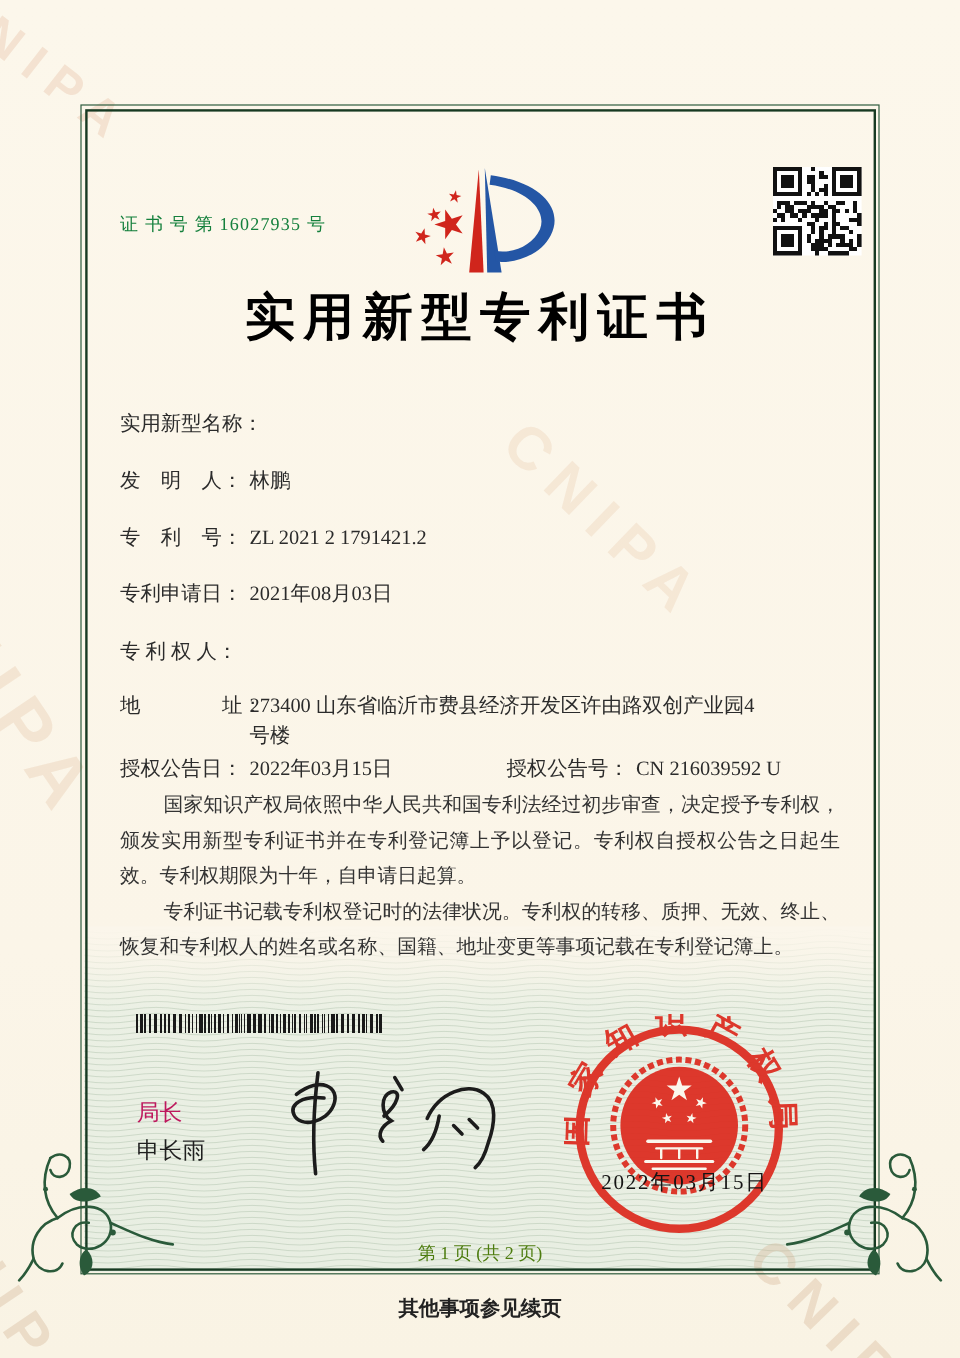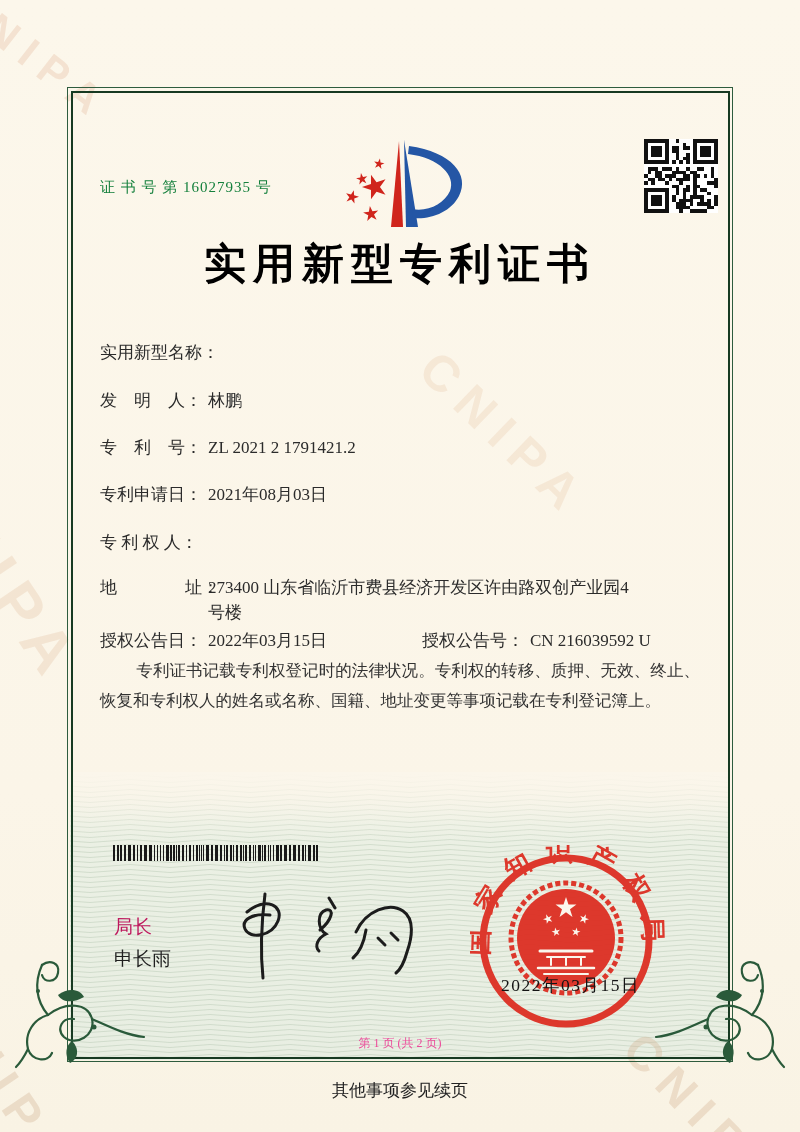--- a/index.html
+++ b/index.html
@@ -43,22 +43,22 @@
   .g2{position:absolute;left:322px;top:0;padding-left:108px;}
   .g2 .flabel{left:0;}
   .paras{left:100px;top:656px;width:600px;font-size:16.5px;line-height:29.5px;color:#333;z-index:5;}
   .paras p{margin:0;text-indent:2.2em;text-align:justify;}
   .barcode{left:113px;top:845px;z-index:5;}
   .sig-title{left:114px;top:914px;font-family:"Liberation Sans",sans-serif;font-size:19px;color:#be185d;z-index:5;}
   .sig-name{left:114px;top:946px;font-family:"Liberation Sans",sans-serif;font-size:19px;color:#1f1f1f;z-index:5;}
   .sig-script{left:232px;top:888px;z-index:5;}
   .seal{left:470px;top:845px;z-index:6;opacity:0.93;}
   .seal-date{left:501px;top:973px;font-size:17.5px;letter-spacing:1.5px;color:#141414;z-index:7;}
-  .page-ind{left:100px;top:1035px;width:600px;text-align:center;font-size:12px;color:#ec4899;z-index:5;}
-  .cont-note{left:20px;top:1079px;width:760px;text-align:center;font-size:17px;color:#222;z-index:5;}
+  .page-ind{left:100px;top:1035px;width:600px;text-align:center;font-size:15px;color:#4d7c0f;z-index:5;}
+  .cont-note{left:20px;top:1079px;width:760px;text-align:center;font-size:17px;color:#222;z-index:5;font-weight:bold;}
 </style>
 </head>
 <body>
 
 <svg width="0" height="0" style="position:absolute">
   <defs>
     <path id="star" d="M0,-1 L0.2246,-0.309 L0.9511,-0.309 L0.3633,0.1181 L0.5878,0.809 L0,0.382 L-0.5878,0.809 L-0.3633,0.1181 L-0.9511,-0.309 L-0.2246,-0.309 Z"></path>
   </defs>
 </svg>
 
@@ -347,20 +347,21 @@
     <span class="flabel">授权公告日：</span>
     <span>2022年03月15日</span>
     <span class="g2 frow" style="top:0;">
       <span class="flabel">授权公告号：</span>
       <span>CN 216039592 U</span>
     </span>
   </div>
 </div>
 
 <div class="abs paras">
+  <p>国家知识产权局依照中华人民共和国专利法经过初步审查，决定授予专利权，颁发实用新型专利证书并在专利登记簿上予以登记。专利权自授权公告之日起生效。专利权期限为十年，自申请日起算。</p>
   <p>专利证书记载专利权登记时的法律状况。专利权的转移、质押、无效、终止、恢复和专利权人的姓名或名称、国籍、地址变更等事项记载在专利登记簿上。</p>
 </div>
 
 <svg class="abs barcode" id="barcode" width="206" height="16" viewBox="0 0 206 16" shape-rendering="crispEdges">
     <rect x="0" y="0" width="2" height="16" fill="#191919"></rect>
     <rect x="4" y="0" width="2" height="16" fill="#191919"></rect>
     <rect x="7" y="0" width="2" height="16" fill="#191919"></rect>
     <rect x="11" y="0" width="2" height="16" fill="#191919"></rect>
     <rect x="15" y="0" width="3" height="16" fill="#191919"></rect>
     <rect x="20" y="0" width="2" height="16" fill="#191919"></rect>

